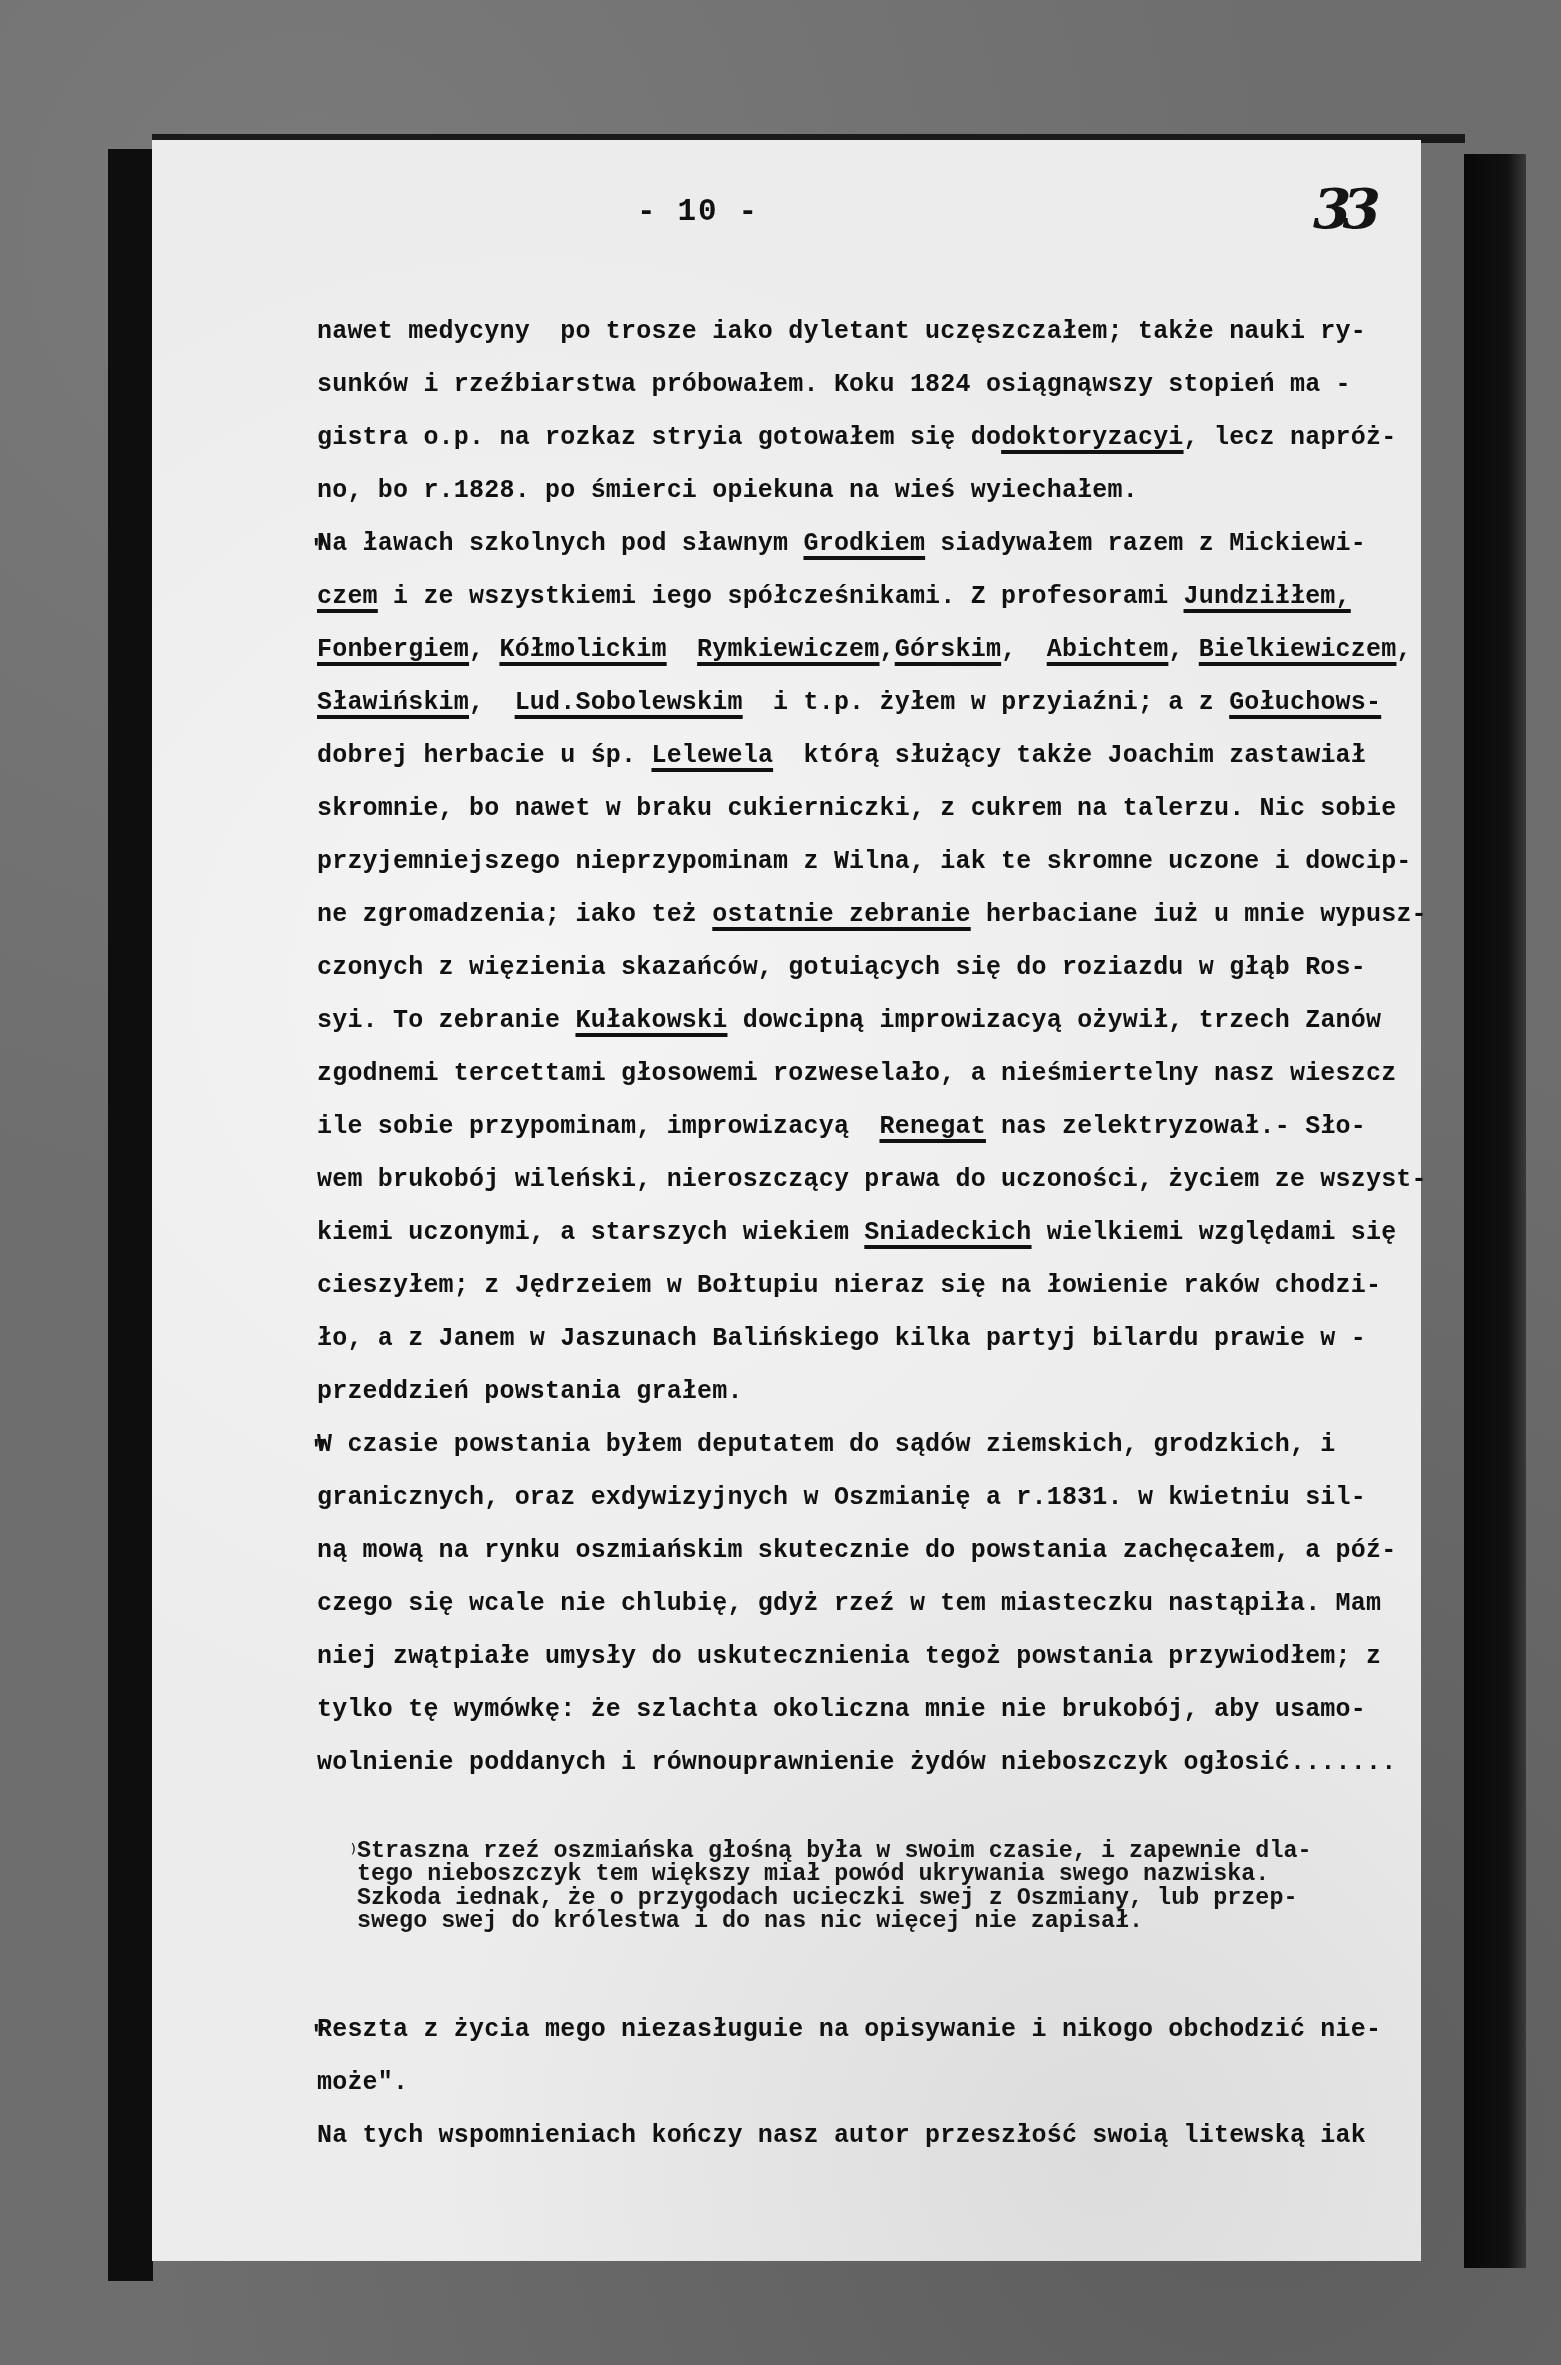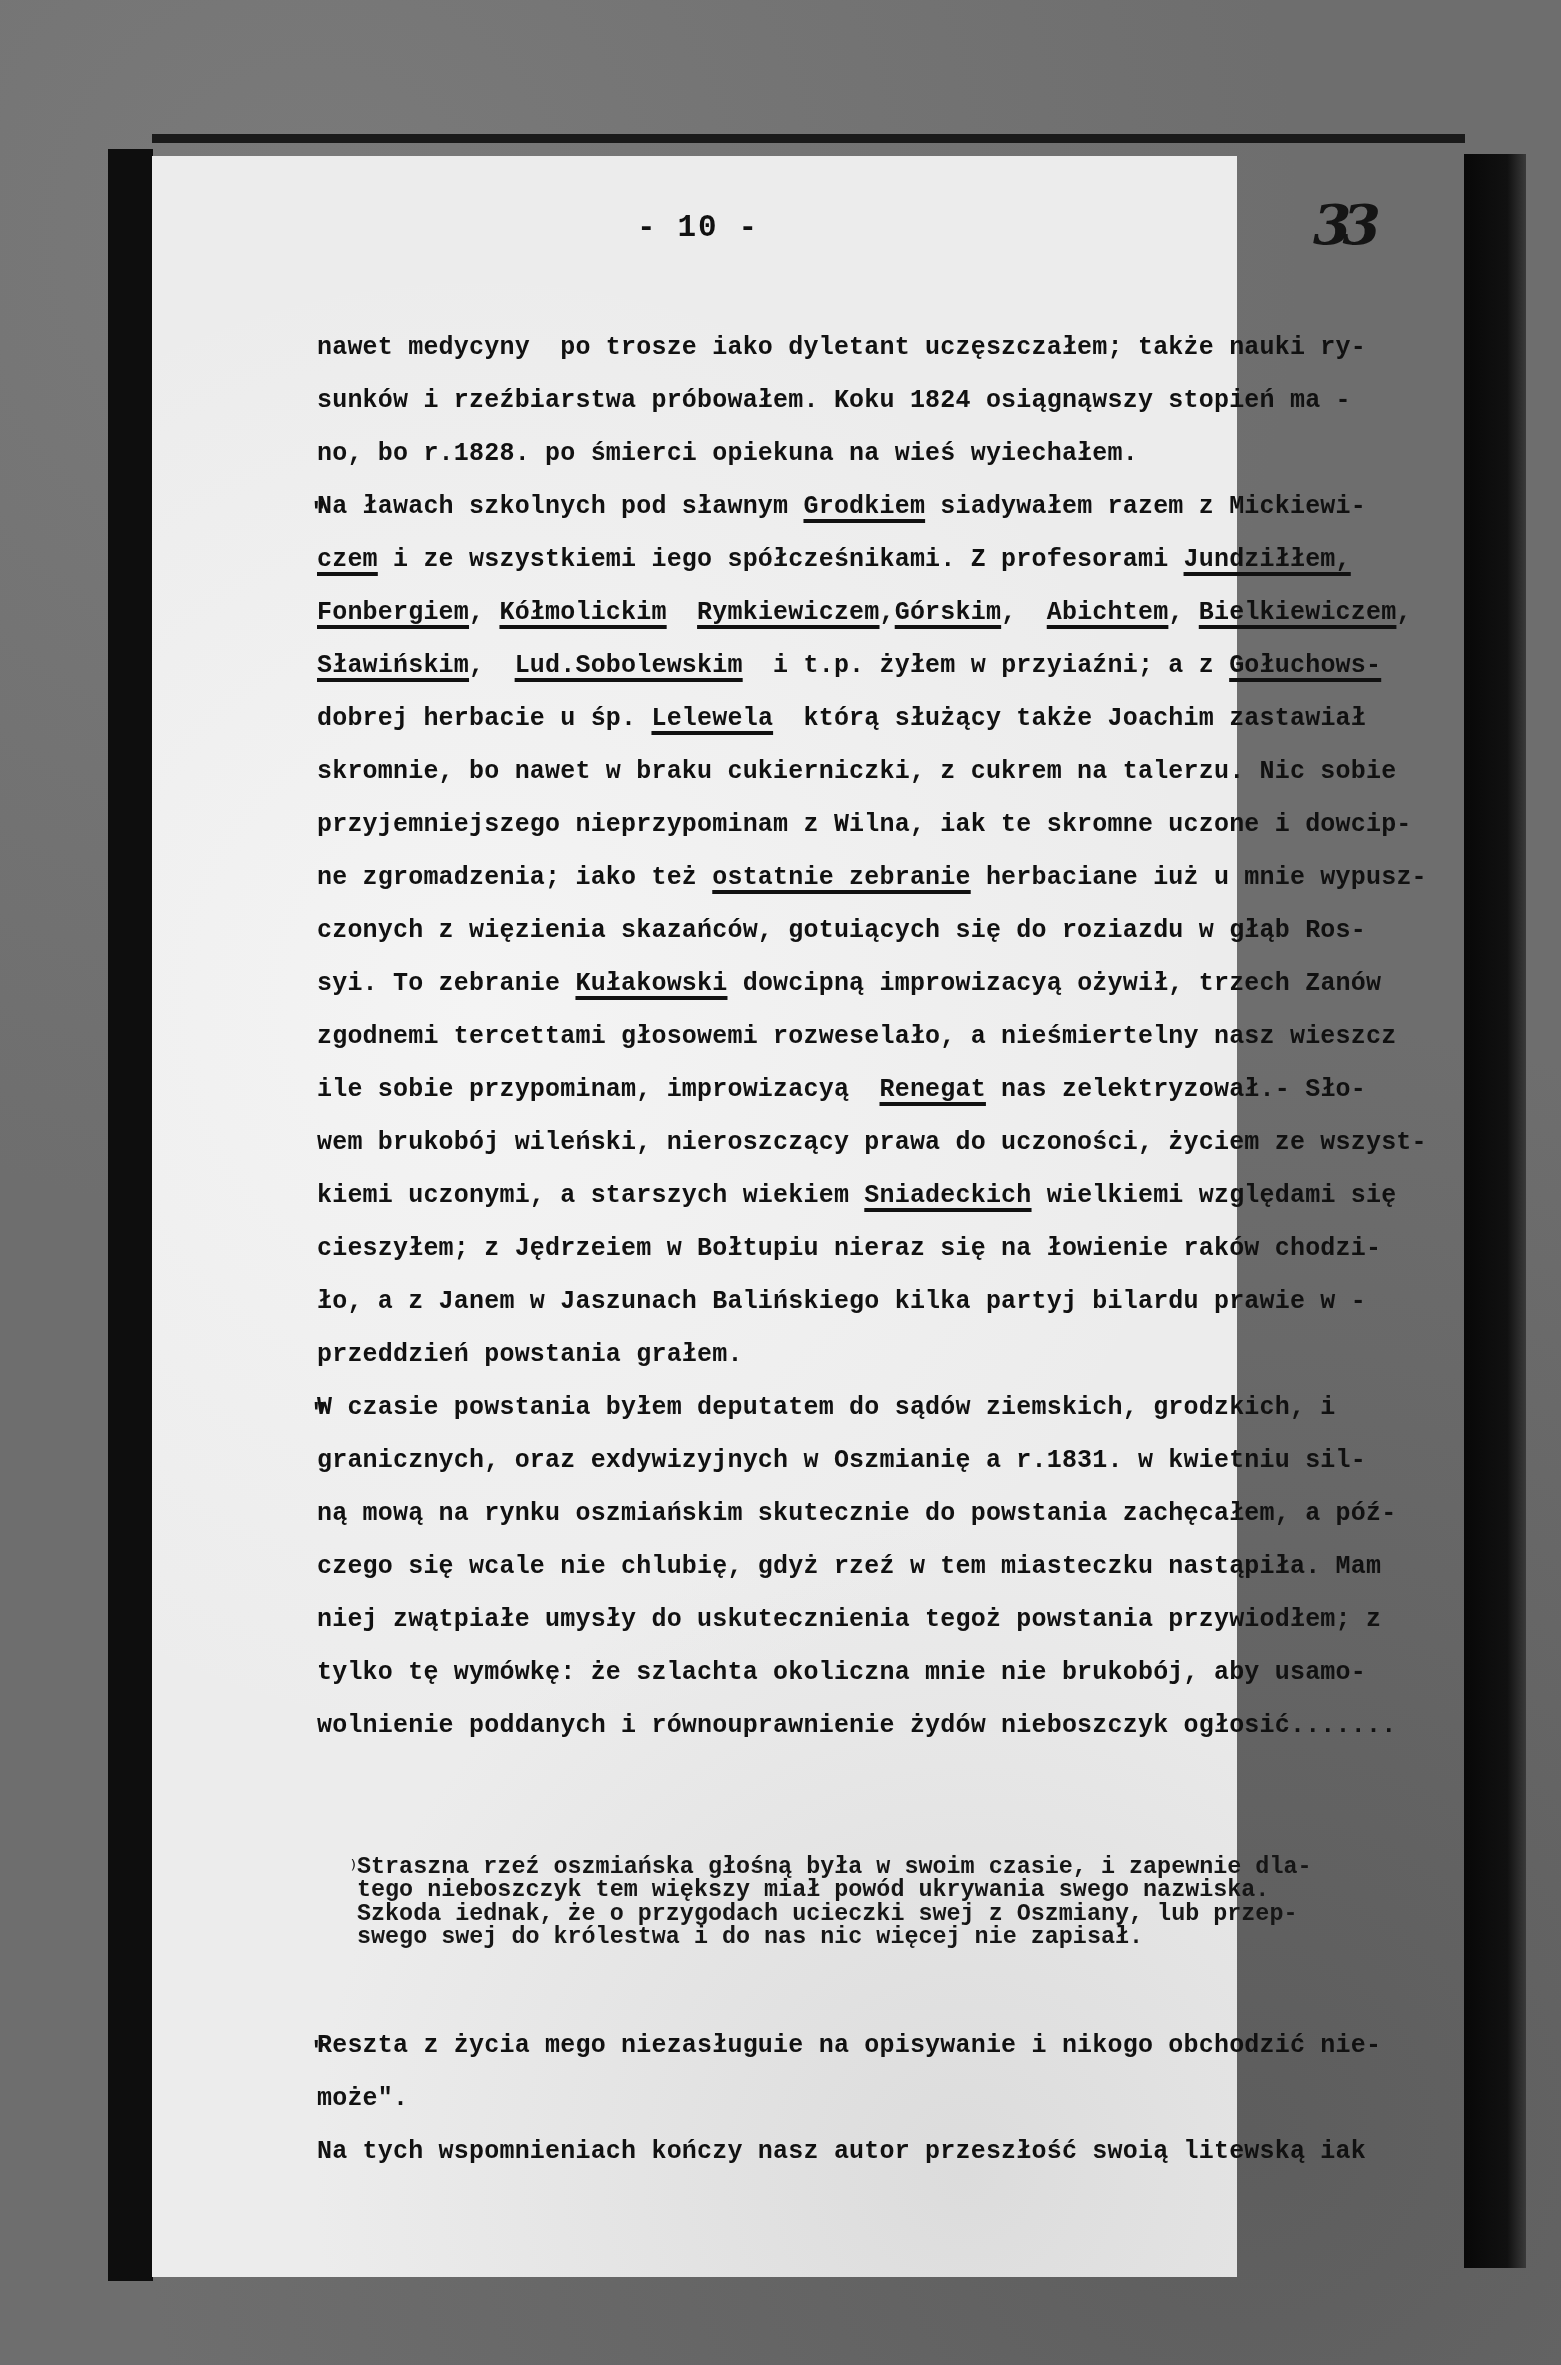--- a/index.html
+++ b/index.html
@@ -17,27 +17,26 @@
   }
   .shadow-right {
     position: absolute; left: 1464px; top: 154px; width: 62px; height: 2114px;
     background: linear-gradient(to right, #080808 0, #111 70%, #3a3a3a 100%);
   }
   .shadow-top {
     position: absolute; left: 152px; top: 134px; width: 1313px; height: 8.7px;
     background: #1a1a1a;
   }
   .paper {
-    position: absolute; left: 152px; top: 156px; width: 1061px; height: 2121px;
+    position: absolute; left: 152px; top: 140px; width: 1269px; height: 2121px;
     background: #ececec;
     background-image:
       radial-gradient(circle at 75% 95%, #dcdcdc 0, transparent 30%),
       radial-gradient(circle at 30% 40%, #f4f4f4 0, transparent 50%);
     color: #111;
-    padding-left: 24px;
   }
   .page-number {
     position: absolute; left: 485px; top: 54px;
     font-size: 31px; font-weight: bold; letter-spacing: 1.7px;
   }
   .archive-number {
     position: absolute; left: 1161px; top: 36px;
     font-family: "DejaVu Serif", serif; font-size: 55px; font-style: italic;
     font-weight: bold; letter-spacing: -8.7px; color: #151515;
   }
@@ -67,20 +66,21 @@
 <div class="shadow-left"></div>
 <div class="shadow-right"></div>
 
 <div class="paper">
   <div class="page-number">- 10 -</div>
   <div class="archive-number">33</div>
 
   <div class="body-text">
     <div class="line"><span>nawet medycyny  po trosze iako dyletant uczęszczałem; także nauki ry-</span></div>
     <div class="line"><span>sunków i rzeźbiarstwa próbowałem. Koku 1824 osiągnąwszy stopień ma -</span></div>
+    <div class="line"><span>gistra o.p. na rozkaz stryia gotowałem się do</span><u>doktoryzacyi</u><span>, lecz napróż-</span></div>
     <div class="line"><span>no, bo r.1828. po śmierci opiekuna na wieś wyiechałem.</span></div>
     <div class="line"><span class="quote-mark">"</span><span>Na ławach szkolnych pod sławnym </span><u>Grodkiem</u><span> siadywałem razem z Mickiewi-</span></div>
     <div class="line"><u>czem</u><span> i ze wszystkiemi iego spółcześnikami. Z profesorami </span><u>Jundziłłem,</u></div>
     <div class="line"><u>Fonbergiem</u><span>, </span><u>Kółmolickim</u><span>  </span><u>Rymkiewiczem</u><span>,</span><u>Górskim</u><span>,  </span><u>Abichtem</u><span>, </span><u>Bielkiewiczem</u><span>,</span></div>
     <div class="line"><u>Sławińskim</u><span>,  </span><u>Lud.Sobolewskim</u><span>  i t.p. żyłem w przyiaźni; a z </span><u>Gołuchows-</u></div>
     <div class="line"><span>dobrej herbacie u śp. </span><u>Lelewela</u><span>  którą służący także Joachim zastawiał</span></div>
     <div class="line"><span>skromnie, bo nawet w braku cukierniczki, z cukrem na talerzu. Nic sobie</span></div>
     <div class="line"><span>przyjemniejszego nieprzypominam z Wilna, iak te skromne uczone i dowcip-</span></div>
     <div class="line"><span>ne zgromadzenia; iako też </span><u>ostatnie zebranie</u><span> herbaciane iuż u mnie wypusz-</span></div>
     <div class="line"><span>czonych z więzienia skazańców, gotuiących się do roziazdu w głąb Ros-</span></div>

